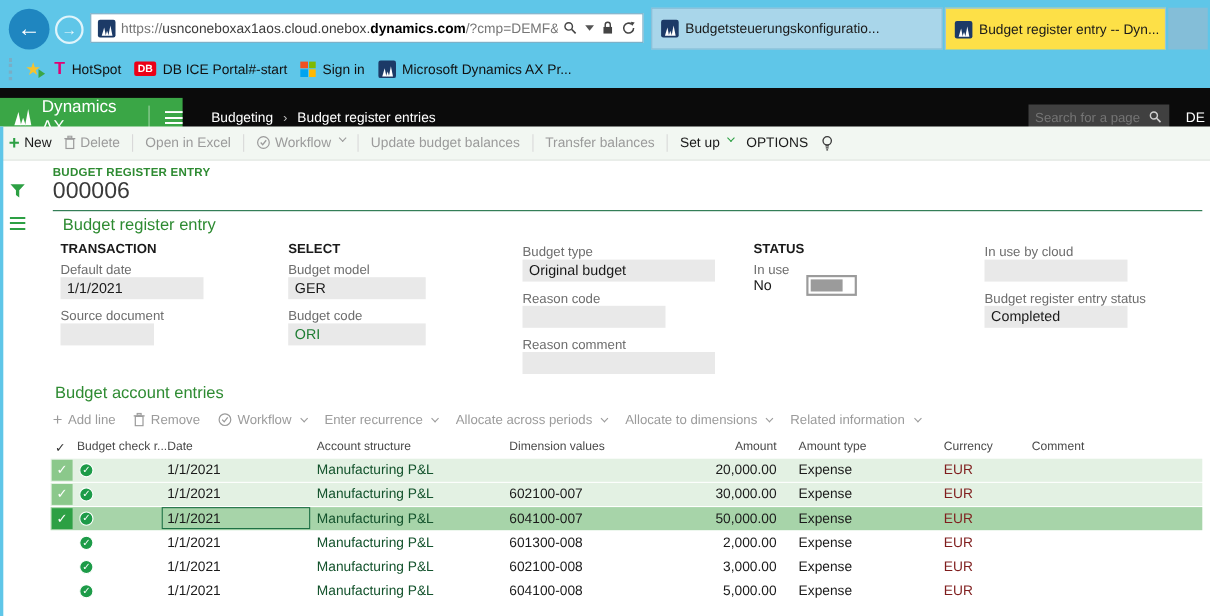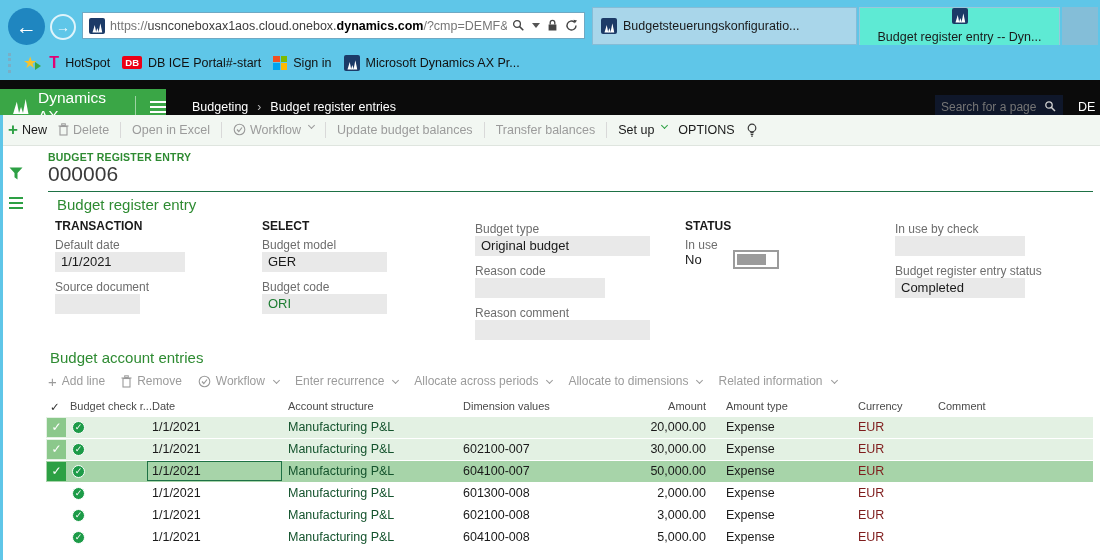--- a/index.html
+++ b/index.html
@@ -17,21 +17,21 @@
   .addr { position:absolute; left:82px; top:12px; width:503px; height:27px; background:#fff; border:1px solid #6fa9c4; display:flex; align-items:center; padding:0 6px; gap:5px; }
   .favicon { width:16px; height:16px; background:#1c3a67; border-radius:2px; flex:none; display:flex; align-items:flex-end; justify-content:center; }
   .url-text { flex:1; font-size:12.5px; white-space:nowrap; overflow:hidden; color:#767676; }
   .url-text .host { color:#3c3c3c; }
   .url-text .domain { color:#000; font-weight:bold; }
   .addr-icons { display:flex; align-items:center; gap:7px; flex:none; }
   .caret-down { width:0; height:0; border-left:4px solid transparent; border-right:4px solid transparent; border-top:5px solid #555; }
 
   .tab { position:absolute; top:7px; height:38px; display:flex; align-items:center; gap:6px; padding:0 8px; font-size:12.5px; color:#1a1a1a; white-space:nowrap; overflow:hidden; }
   .tab-inactive { left:592px; width:265px; background:#a9d6ea; border:1px solid #85bcd6; }
-  .tab-active { left:859px; width:201px; background:#5eead4; border:1px solid #9cc6da; border-bottom:none;flex-direction:column; }
+  .tab-active { left:859px; width:201px; background:#fde047; border:1px solid #9cc6da; border-bottom:none; }
   .tab-close { margin-left:auto; color:#6b6b6b; font-size:14px; flex:none; }
   .newtab { position:absolute; left:1062px; top:7px; width:36px; height:38px; background:#84bed8; }
 
   
   .favbar { position:absolute; top:45px; left:0; width:1100px; height:35px; display:flex; align-items:center; padding-left:8px; gap:12px; font-size:12.5px; color:#111; }
   .gripper { width:3px; height:20px; border-left:3px dotted #79aec6; }
   .fav-item { display:flex; align-items:center; gap:6px; }
   .star-icon { color:#f7c32e; font-size:16px; position:relative; }
   .star-icon::before { content:"★"; }
   .star-icon::after { content:""; position:absolute; right:-4px; bottom:2px; border-top:4px solid transparent; border-bottom:4px solid transparent; border-left:6px solid #3aa646; }
@@ -42,21 +42,21 @@
 
   
   .appbar { position:absolute; top:80px; left:0; width:1100px; height:53px; background:#0b0b0b; display:flex; align-items:center; }
   .brand { width:166px; height:35px; background:#3aa646; display:flex; align-items:center; padding-left:10px; gap:7px; flex:none; }
   .brand-name { color:#fff; font-size:15.5px; }
   .brand-sep { width:1px; height:22px; background:rgba(255,255,255,.5); margin-left:4px; }
   .burger { width:17px; height:12px; background:repeating-linear-gradient(#fff 0 2px, transparent 2px 5px); margin-left:7px; }
   .crumbs { display:flex; align-items:center; gap:9px; margin-left:26px; font-size:12.5px; color:#fff; }
   .crumb-sep { color:#bbb; font-size:12px; }
   .appbar-right { margin-left:auto; display:flex; align-items:center; }
-  .searchbox { width:128px; height:24px; background:#0f172a; display:flex; align-items:center; padding:0 6px; gap:4px; }
+  .searchbox { width:128px; height:24px; background:#404040; display:flex; align-items:center; padding:0 6px; gap:4px; }
   .searchbox input { flex:1; min-width:0; background:transparent; border:none; outline:none; color:#bdbdbd; font-size:12px; font-family:inherit; }
   .company { color:#fff; font-size:12.5px; margin:0 0 0 15px; width:22px; overflow:hidden; white-space:nowrap; }
 
   
   .actionbar { position:absolute; top:115px; left:0; width:1100px; height:31px; background:#f2f7f2; border-bottom:1px solid #dfe5df; display:flex; align-items:center; padding-left:8px; gap:11px; font-size:12.5px; color:#1a1a1a; }
   .ap-btn { display:flex; align-items:flex-start; gap:4px; white-space:nowrap; }
   .disabled { color:#9b9b9b; }
   .vsep { width:1px; height:16px; background:#d9d9d9; }
   .plus-new { color:#2da044; font-size:17px; font-weight:bold; line-height:14px; }
   .plus-new::before { content:"+"; }
@@ -337,21 +337,21 @@
 <div class="fld-lbl" style="left:475px; top:306px">Reason comment</div>
 <div class="fld-val" style="left:475px; top:320px; width:175px"></div>
 
 <div class="grp-hdr" style="left:685px; top:219px">STATUS</div>
 <div class="fld-lbl" style="left:685px; top:238px">In use</div>
 <div class="plain-val" style="left:685px; top:252px">No</div>
 <div class="toggle">
     <i></i>
   </div>
 
-<div class="fld-lbl" style="left:895px; top:222px">In use by check</div>
+<div class="fld-lbl" style="left:895px; top:222px">In use by cloud</div>
 <div class="fld-val" style="left:895px; top:236px; width:130px"></div>
 <div class="fld-lbl" style="left:895px; top:264px">Budget register entry status</div>
 <div class="fld-val" style="left:895px; top:278px; width:130px">Completed</div>
 
 <div class="sec-title sec2-title">Budget account entries</div>
 
 <div class="lines-toolbar">
   <span class="lt-item">
       <span class="plus-gray"></span>
       <span>Add line</span>

